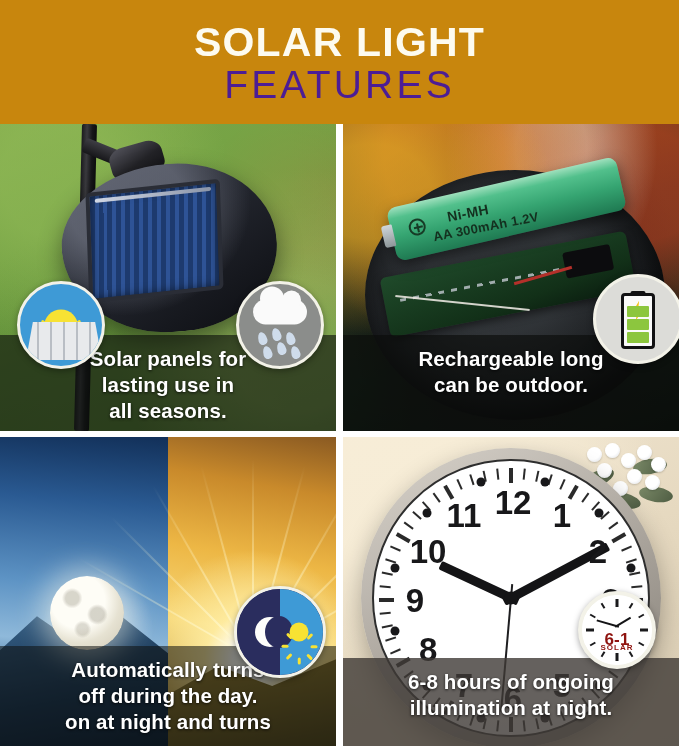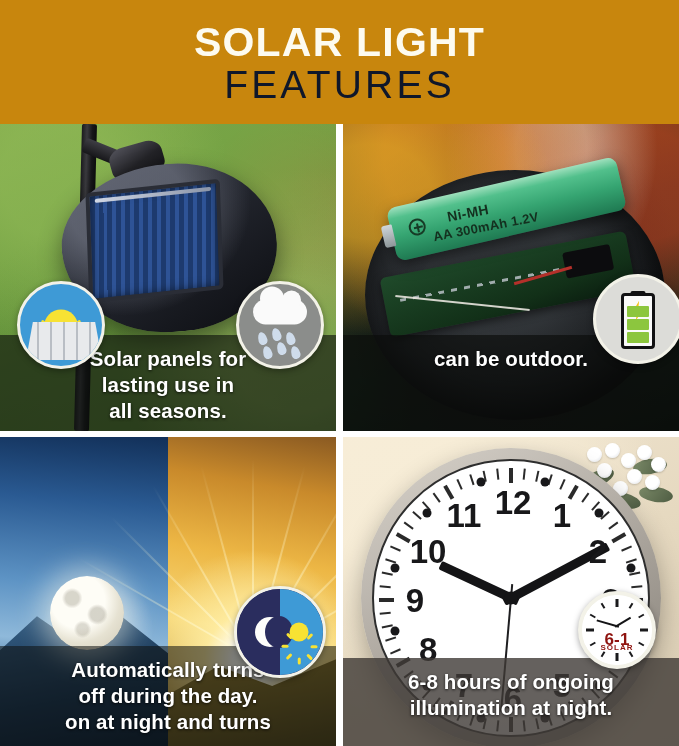--- a/index.html
+++ b/index.html
@@ -24,21 +24,21 @@
     display:flex; flex-direction:column;
     align-items:center; justify-content:center;
     padding-top:4px;
   }
   .header-title-1 {
     font-size:41px; font-weight:700; letter-spacing:1.2px;
     color:#fdfbf0; line-height:1.02;
   }
   .header-title-2 {
     font-size:39px; font-weight:300; letter-spacing:3.2px;
-    color:#0f172a; line-height:1.08; margin-top:1px;
+    color:#4c1d95; line-height:1.08; margin-top:1px;
   }
 
   
   .grid {
     position:absolute; left:0; top:124px;
     width:679px; height:622px;
     background:#ffffff;
   }
   .cell {
     position:absolute;
@@ -465,20 +465,21 @@
         </div>
         <div class="batt-wire"></div>
         <div class="batt-wire2"></div>
         <div class="batt-aa">
           <div class="batt-plus"></div>
           <div class="batt-label">Ni-MH</div>
           <div class="batt-label" style="left:40px; top:32px; font-size:13px;">AA 300mAh 1.2V</div>
         </div>
       </div>
       <div class="caption dark2 cap-band-tr">
+        <div>Rechargeable long</div>
         <div>can be outdoor.</div>
       </div>
     </div>
 
     <div class="cell bl">
       <div class="photo">
         <div class="ph-night">
           <div class="night-mtn"></div>
           <div class="moon"></div>
         </div>

